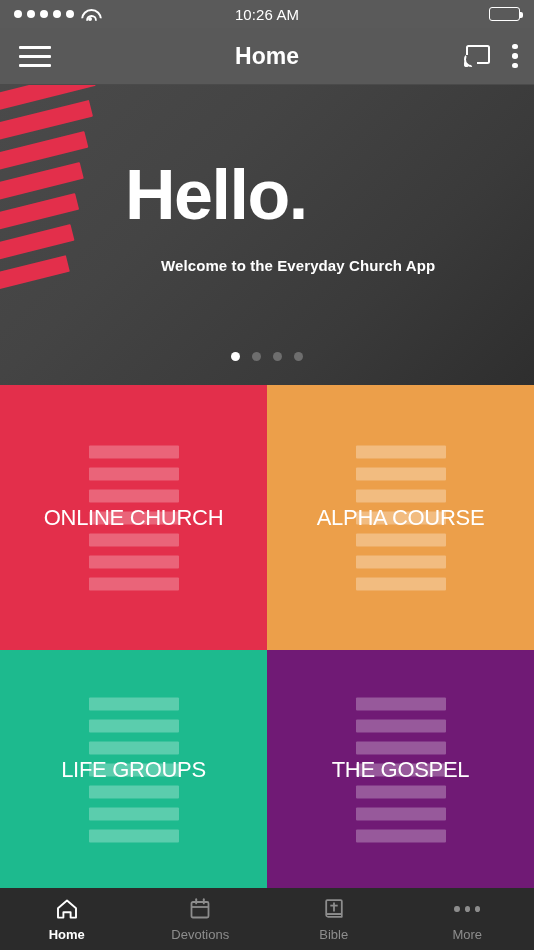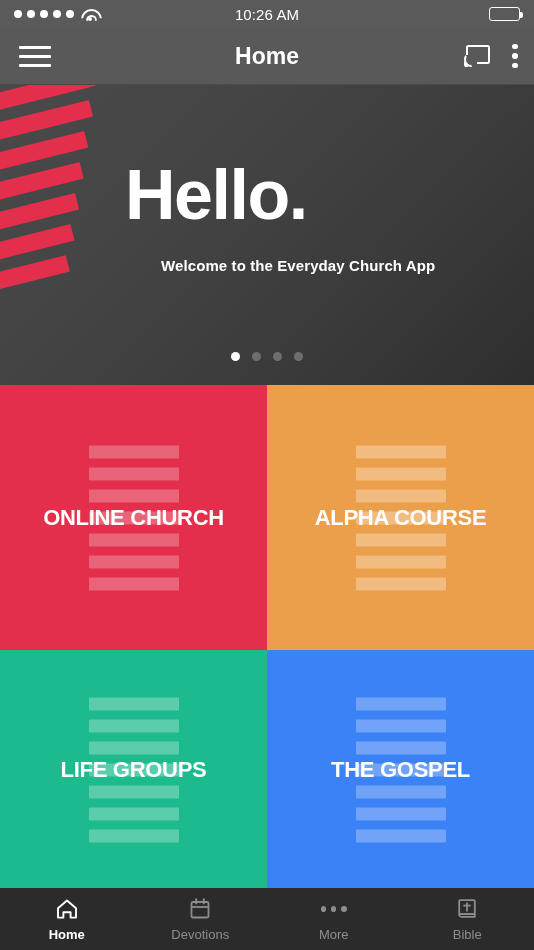--- a/index.html
+++ b/index.html
@@ -91,21 +91,21 @@
   .dots-row i { width:9px; height:9px; border-radius:50%; background:#6e6e6e; display:block; cursor:pointer; }
   .dots-row i.on { background:#fff; }
 
   
   .grid { display:grid; grid-template-columns:1fr 1fr; grid-template-rows:265px 240px; }
   .tile { position:relative; overflow:hidden; cursor:pointer; display:flex; align-items:center; justify-content:center; }
   .tile-bars { position:absolute; left:50%; top:50%; transform:translate(-50%,-50%); width:90px; }
   .tile-bars b { display:block; height:13px; margin-bottom:9px; border-radius:1px; }
   .tile-bars b:last-child { margin-bottom:0; }
   .tile-label {
-    position:relative; z-index:2; color:#fff; font-weight:bold;
+    position:relative; z-index:2; color:#fff; font-weight:normal;
     font-size:22px; letter-spacing:-.3px; white-space:nowrap; text-align:center;
   }
 
   
   .tabbar {
     position:absolute; left:0; right:0; bottom:0; height:62px;
     background:#2b2b2b; display:flex; align-items:center;
   }
   .tab { flex:1; display:flex; flex-direction:column; align-items:center; justify-content:center; gap:5px; cursor:pointer; height:100%; }
   .tab-label { font-size:13px; color:#8d8d8d; }
@@ -216,21 +216,21 @@
         <b style="background: rgba(255, 255, 255, 0.28);"></b>
           <b style="background: rgba(255, 255, 255, 0.28);"></b>
           <b style="background: rgba(255, 255, 255, 0.28);"></b>
           <b style="background: rgba(255, 255, 255, 0.28);"></b>
           <b style="background: rgba(255, 255, 255, 0.28);"></b>
           <b style="background: rgba(255, 255, 255, 0.28);"></b>
           <b style="background: rgba(255, 255, 255, 0.28);"></b>
       </div>
       <div class="tile-label">LIFE GROUPS</div>
     </div>
-    <div class="tile" id="t3" style="background: #3b82f6;">
+    <div class="tile" id="t3" style="background: #701a75;">
       <div class="tile-bars">
         <b style="background: rgba(255, 255, 255, 0.28);"></b>
           <b style="background: rgba(255, 255, 255, 0.28);"></b>
           <b style="background: rgba(255, 255, 255, 0.28);"></b>
           <b style="background: rgba(255, 255, 255, 0.28);"></b>
           <b style="background: rgba(255, 255, 255, 0.28);"></b>
           <b style="background: rgba(255, 255, 255, 0.28);"></b>
           <b style="background: rgba(255, 255, 255, 0.28);"></b>
       </div>
       <div class="tile-label">THE GOSPEL</div>
@@ -255,34 +255,34 @@
           <line class="st" x1="4.5" y1="11" x2="21.5" y2="11" stroke-width="1.8"></line>
           <line class="st" x1="9.2" y1="3.3" x2="9.2" y2="7.4" stroke-width="1.9" stroke-linecap="round"></line>
           <line class="st" x1="16.8" y1="3.3" x2="16.8" y2="7.4" stroke-width="1.9" stroke-linecap="round"></line>
         </svg>
       </span>
       <span class="tab-label">Devotions</span>
     </div>
 
 
     <div class="tab">
-      <span class="ic dots3">
-          <i></i>
-          <i></i>
-          <i></i>
-        </span>
-      <span class="tab-label">More</span>
-    </div>
-
-    <div class="tab">
       <span class="ic">
         <svg viewBox="0 0 26 26" width="26" height="26">
           <rect class="st" x="5.2" y="4.2" width="15.6" height="14" rx="1.1" fill="none" stroke-width="1.8"></rect>
           <path class="st" d="M5.2 18.2h15.6v2.6H7.1a1.9 1.9 0 0 1 -1.9-1.9z" fill="none" stroke-width="1.7" stroke-linejoin="round"></path>
           <line class="st" x1="13" y1="6.6" x2="13" y2="15.6" stroke-width="1.8"></line>
           <line class="st" x1="9.3" y1="9.6" x2="16.7" y2="9.6" stroke-width="1.8"></line>
         </svg>
       </span>
       <span class="tab-label">Bible</span>
     </div>
 
+    <div class="tab">
+      <span class="ic dots3">
+          <i></i>
+          <i></i>
+          <i></i>
+        </span>
+      <span class="tab-label">More</span>
+    </div>
+
   </div>
 </div>
 
 </body></html>

